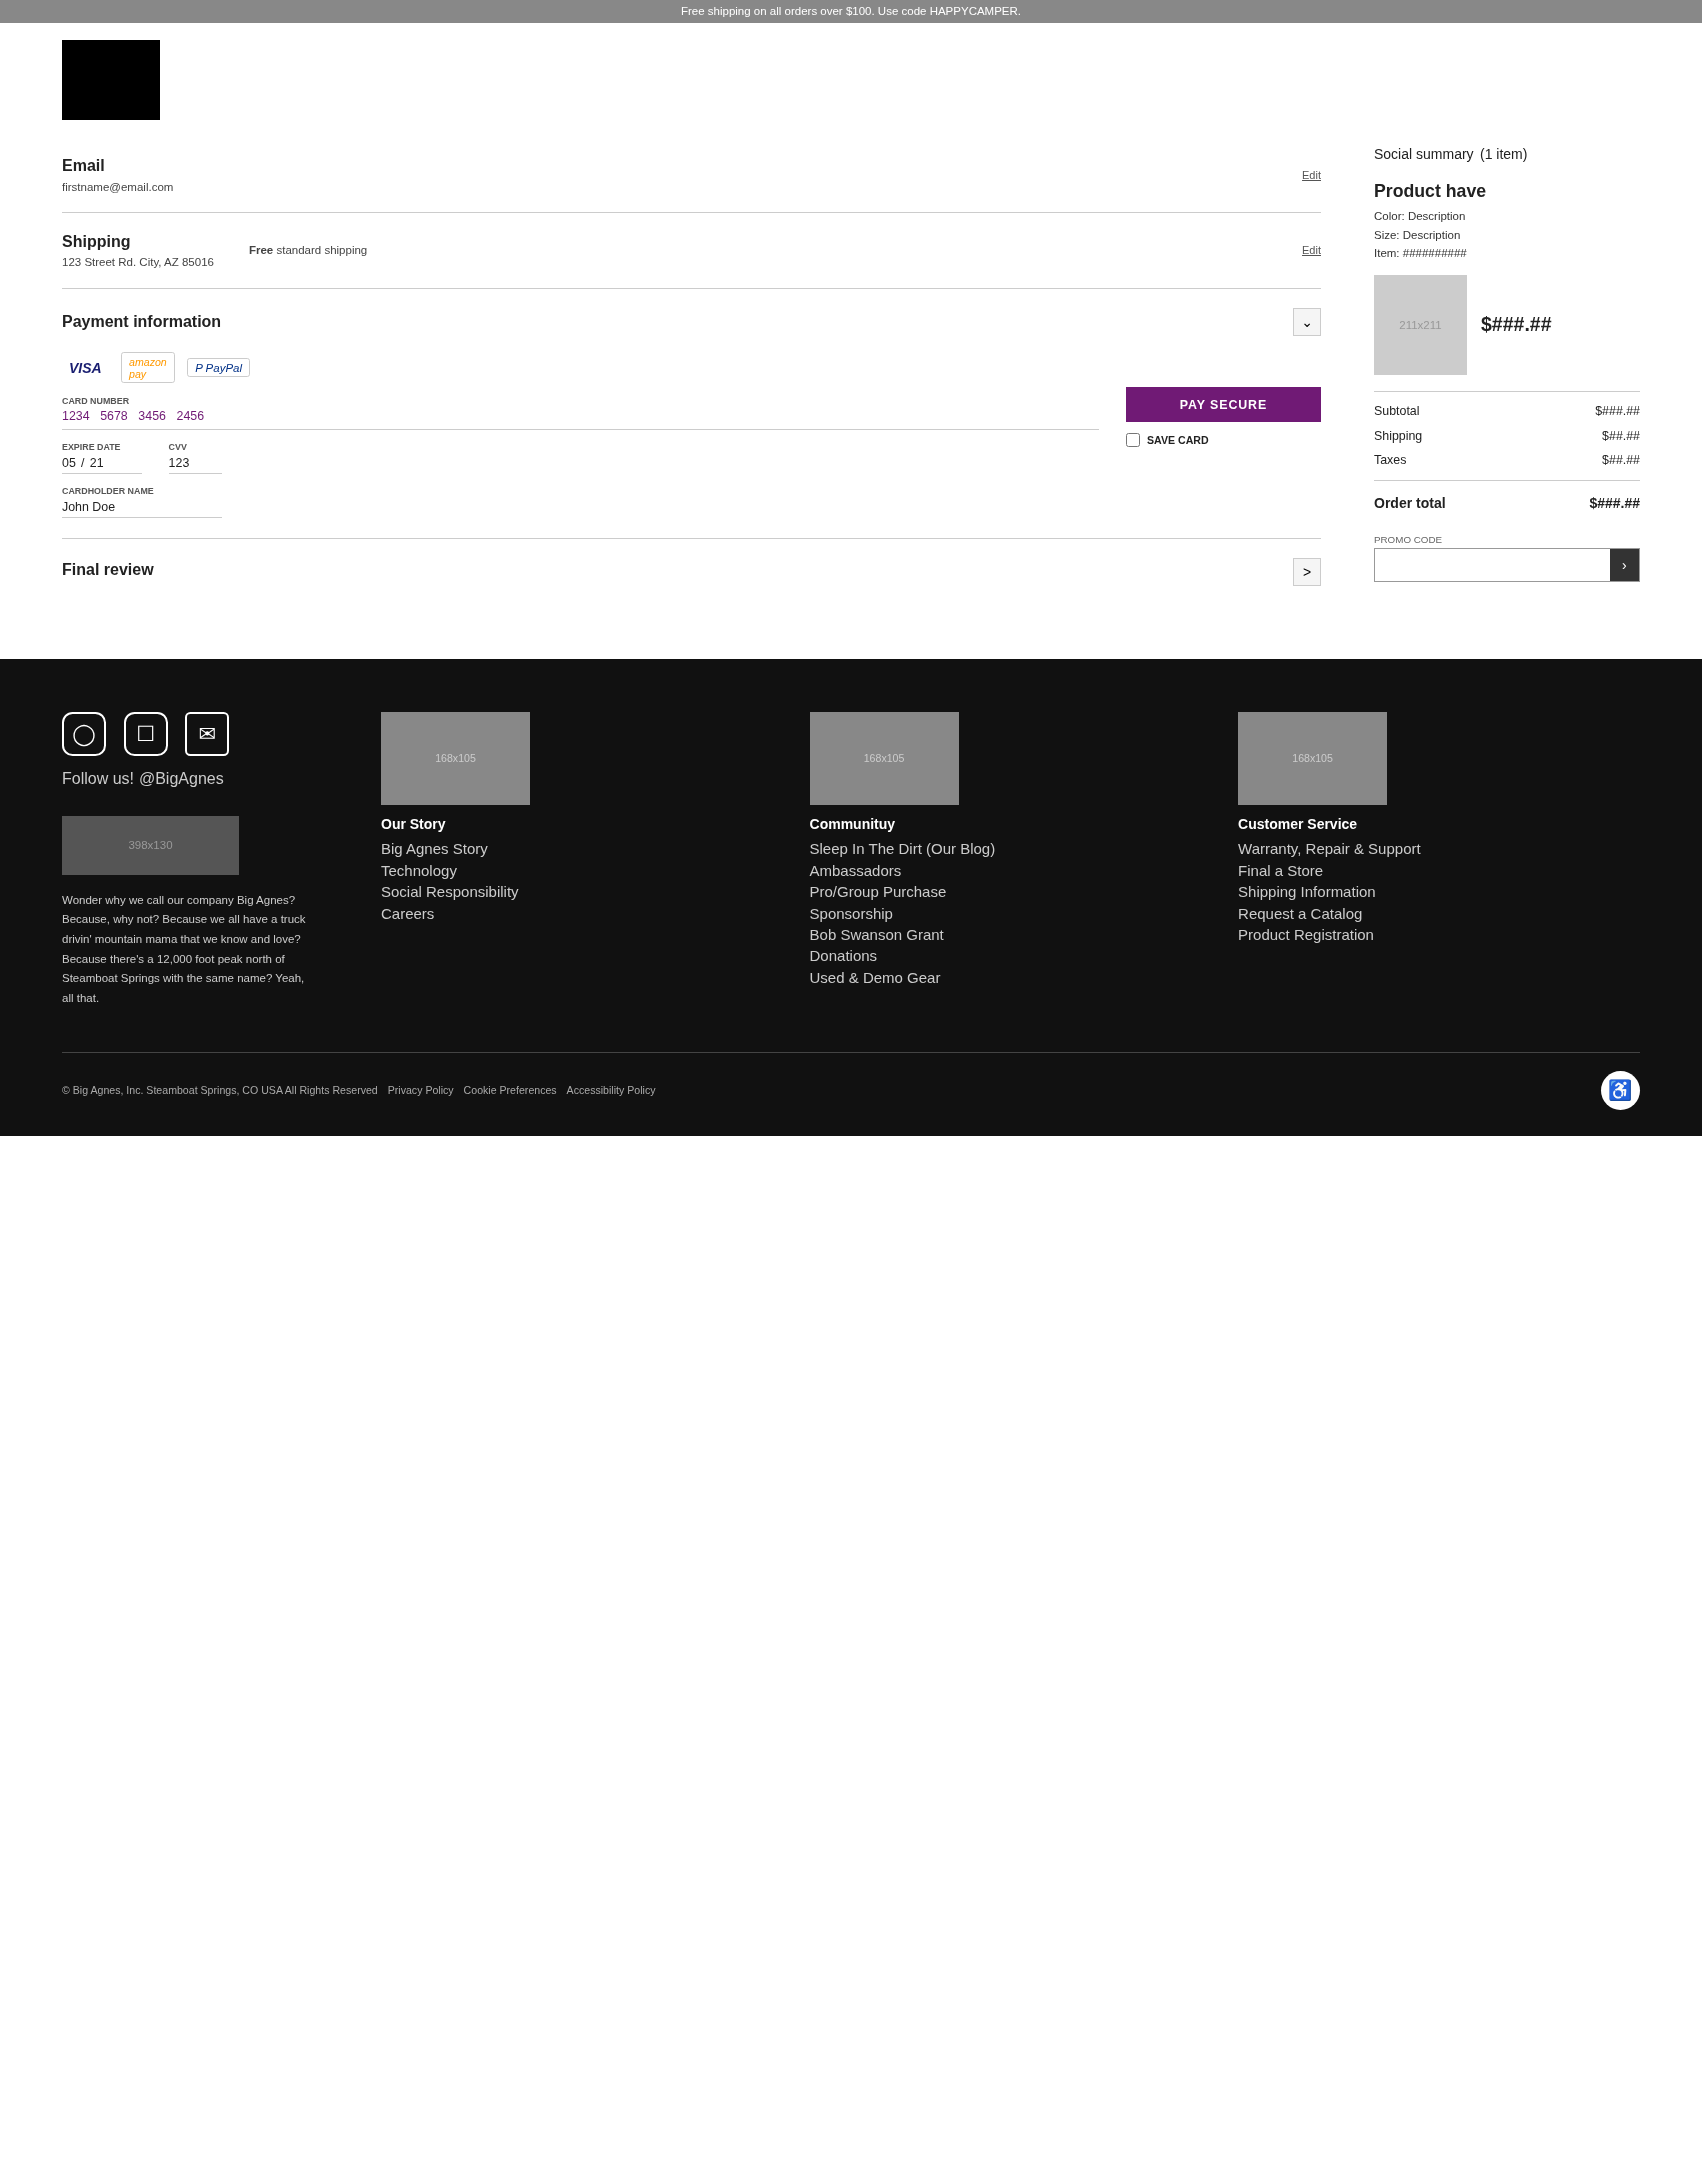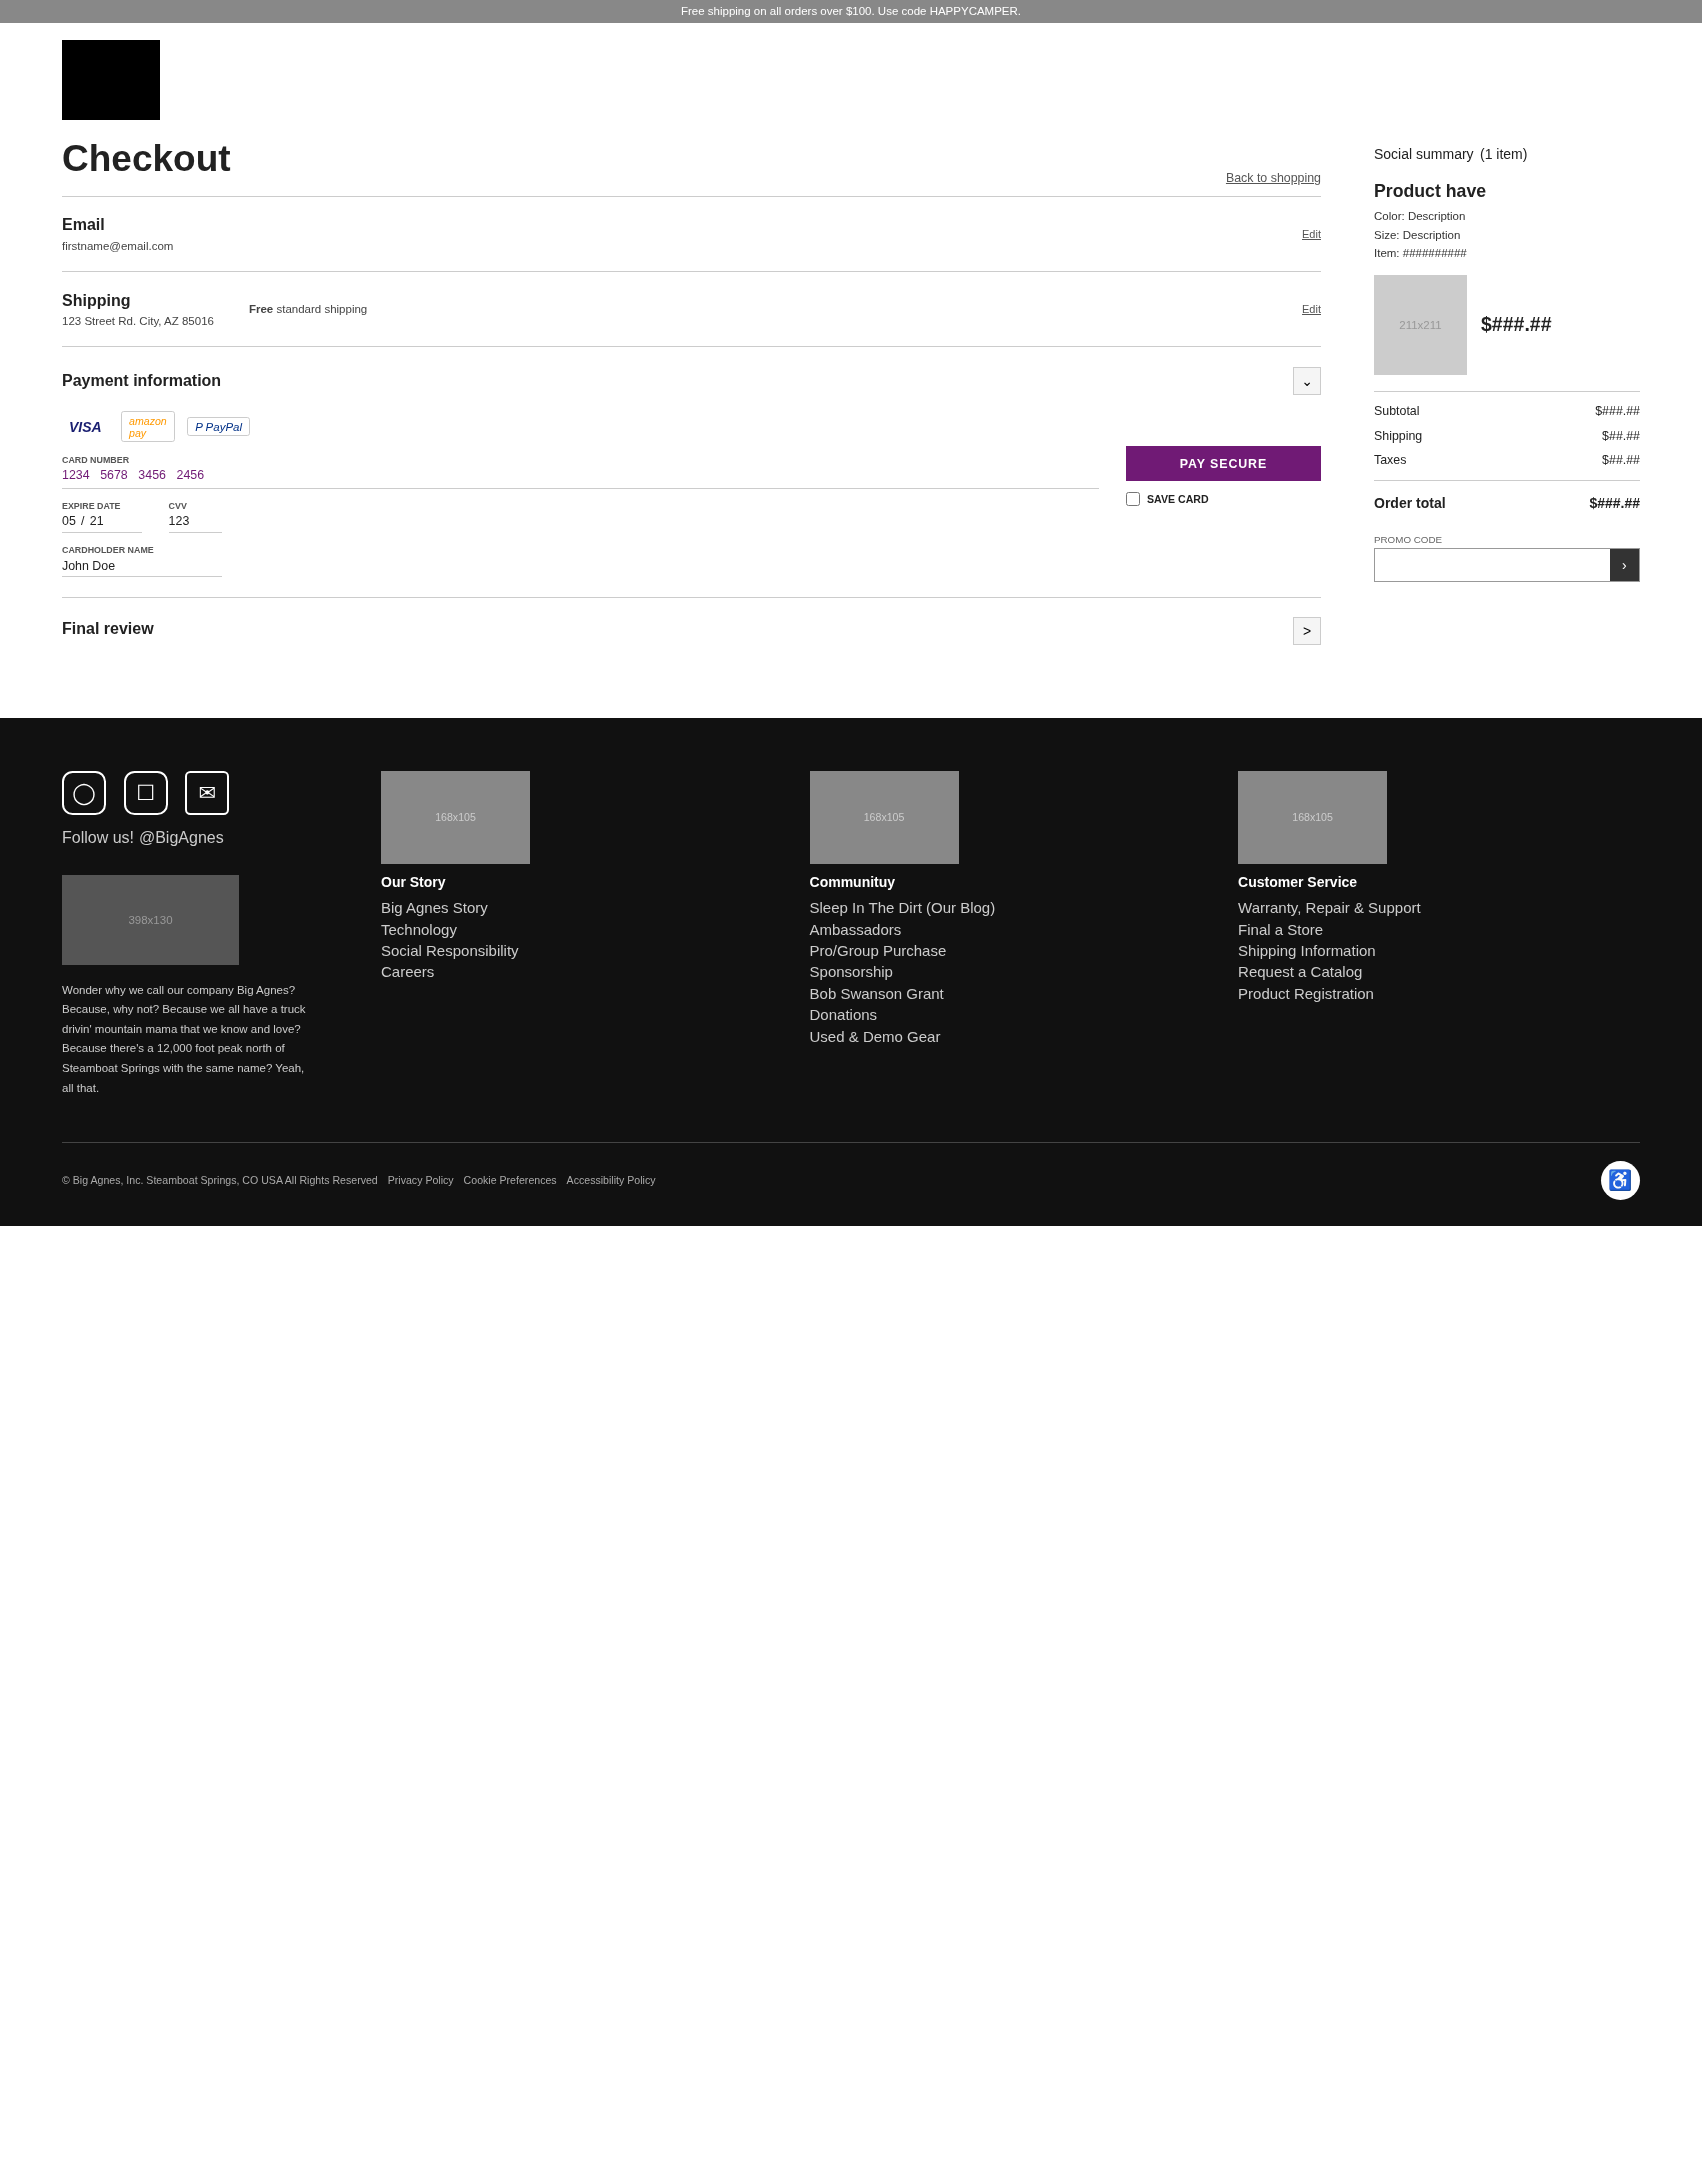--- a/index.html
+++ b/index.html
@@ -411,21 +411,21 @@
     }
 
     .follow-text span {
       font-weight: 400;
       color: #ccc;
       font-size: 16px;
     }
 
     .footer-logo-placeholder {
       width: 177px;
-      height: 90px;
+      height: 59px;
       background: #555;
       display: flex;
       align-items: center;
       justify-content: center;
       color: #999;
       font-size: 11.5px;
       margin-bottom: 16px;
     }
 
     .footer-bio {
@@ -515,24 +515,20 @@
 </div>
 
 <div class="header">
   <div class="logo-box"></div>
 </div>
 
 <div class="main-container">
 
   <div class="checkout-section">
 
-    <div class="checkout-header-row">
-      <h1 class="checkout-title">Checkout</h1>
-      <a class="back-link">Back to shopping</a>
-    </div>
 
     <div class="section-block">
       <div class="section-row">
         <div>
           <div class="section-title">Email</div>
           <div class="section-meta">firstname@email.com</div>
         </div>
         <a class="edit-link">Edit</a>
       </div>
     </div>

